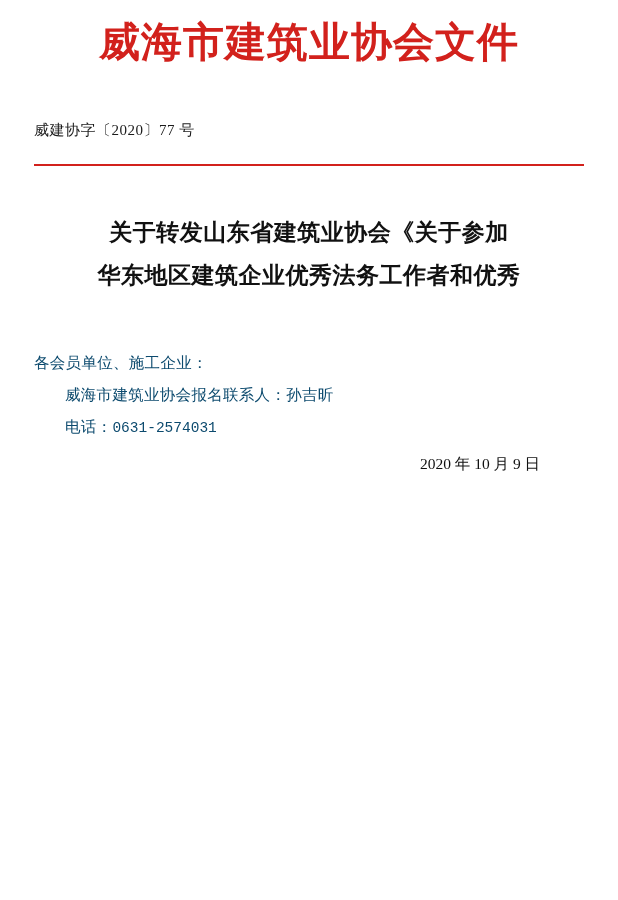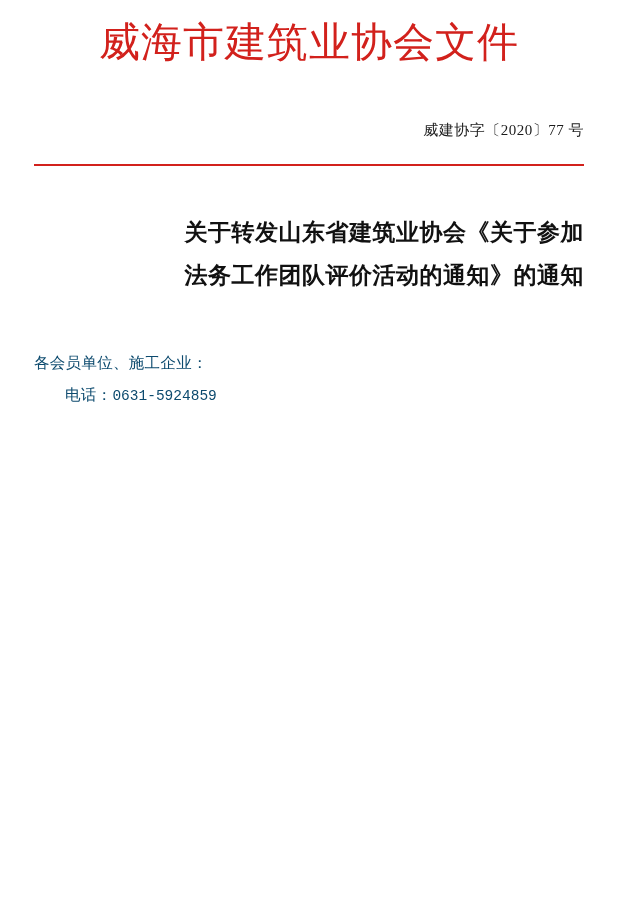--- a/index.html
+++ b/index.html
@@ -21,30 +21,30 @@
     height: 900px;
     padding: 0 34px;
   }
 
   
   .masthead {
     margin-top: 18px;
     text-align: center;
     color: #d2211c;
     font-family: "DejaVu Serif", "Liberation Serif", serif;
-    font-weight: normal;
+    font-weight: bold;
     font-size: 41px;
     letter-spacing: 1px;
     line-height: 1.2;
     white-space: nowrap;
   }
 
   .doc-number {
     margin-top: 54px;
-    text-align: right;
+    text-align: left;
     font-size: 15px;
     color: #1b1b1b;
     letter-spacing: 0.5px;
   }
 
   .red-rule {
     margin-top: 24px;
     height: 2px;
     background: #d2211c;
     width: 100%;
@@ -53,21 +53,21 @@
   
   .title {
     margin-top: 46px;
     text-align: center;
     font-size: 23px;
     font-weight: bold;
     line-height: 1.85;
     letter-spacing: 0.5px;
     color: #111111;
   }
-  .title div { white-space: nowrap; text-align: right; }
+  .title div { white-space: nowrap; }
 
   
   .body-block {
     margin-top: 50px;
     font-size: 15.5px;
     line-height: 2.05;
     color: #0c4a6e;
     letter-spacing: 0.3px;
   }
   .p { margin: 0; }
@@ -102,32 +102,34 @@
 <div class="page">
 
   <div class="masthead">威海市建筑业协会文件</div>
 
   <div class="doc-number">威建协字〔2020〕77 号</div>
 
   <div class="red-rule"></div>
 
   <div class="title">
     <div>关于转发山东省建筑业协会《关于参加</div>
-    <div>法务工作团队评价活动的通知》的通知</div>
+    <div>华东地区建筑企业优秀法务工作者和优秀</div>
   </div>
 
   <div class="body-block">
 
     <p class="p">各会员单位、施工企业：</p>
 
 
+    <p class="p indent">威海市建筑业协会报名联系人：孙吉昕</p>
 
     <p class="p indent">
-      <span>电话：</span><span class="mono">0631-5924859</span>
+      <span>电话：</span><span class="mono">0631-2574031</span>
     </p>
 
 
 
   </div>
 
 
+  <div class="sig-date">2020 年 10 月 9 日</div>
 
 </div>
 
 </body></html>

